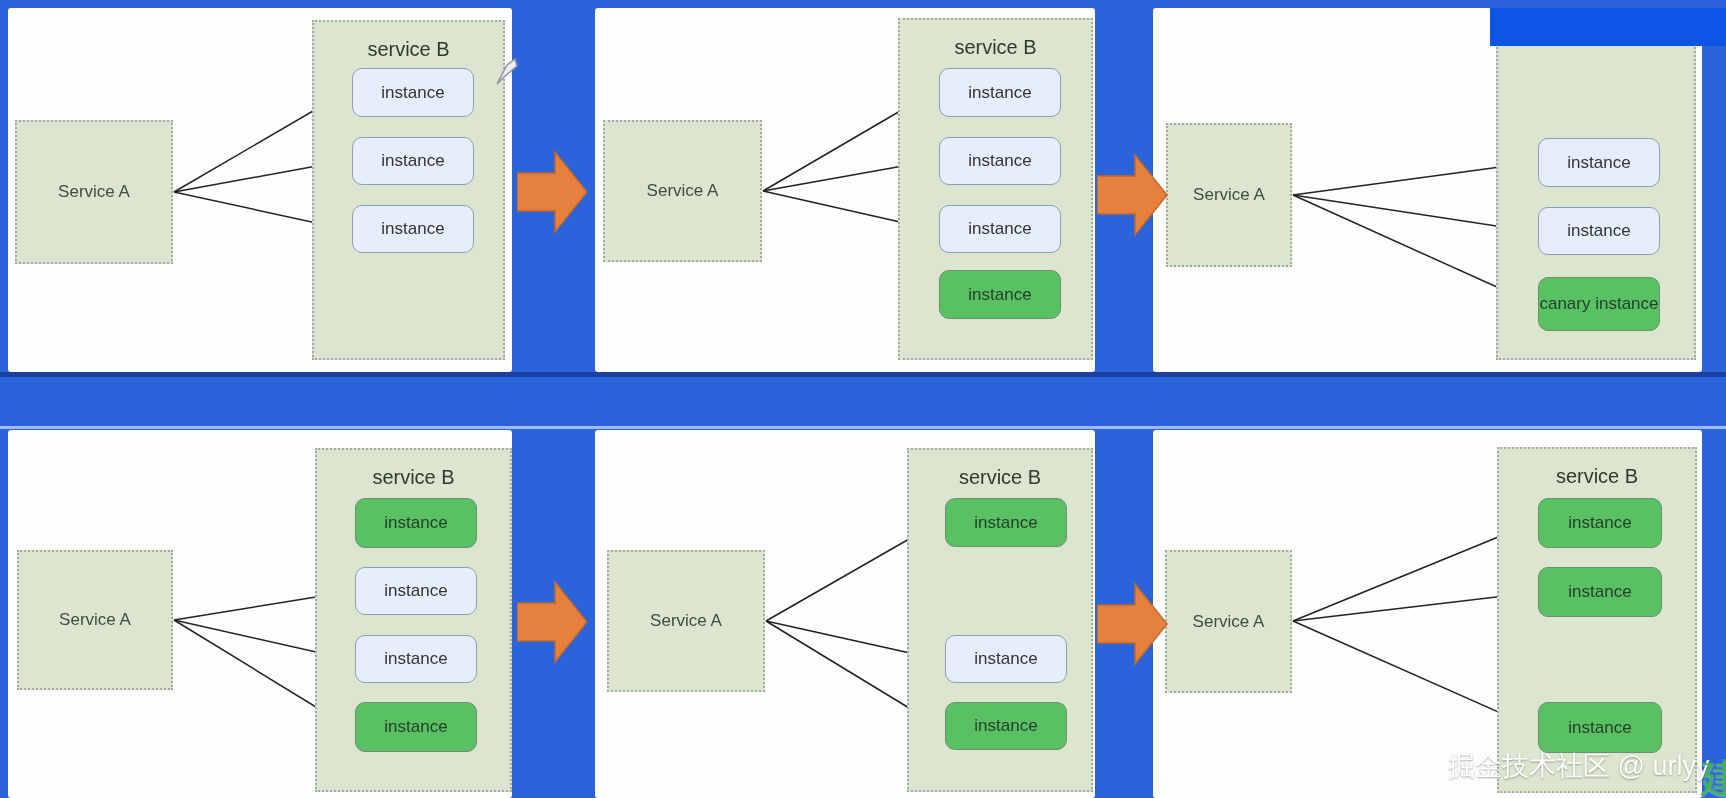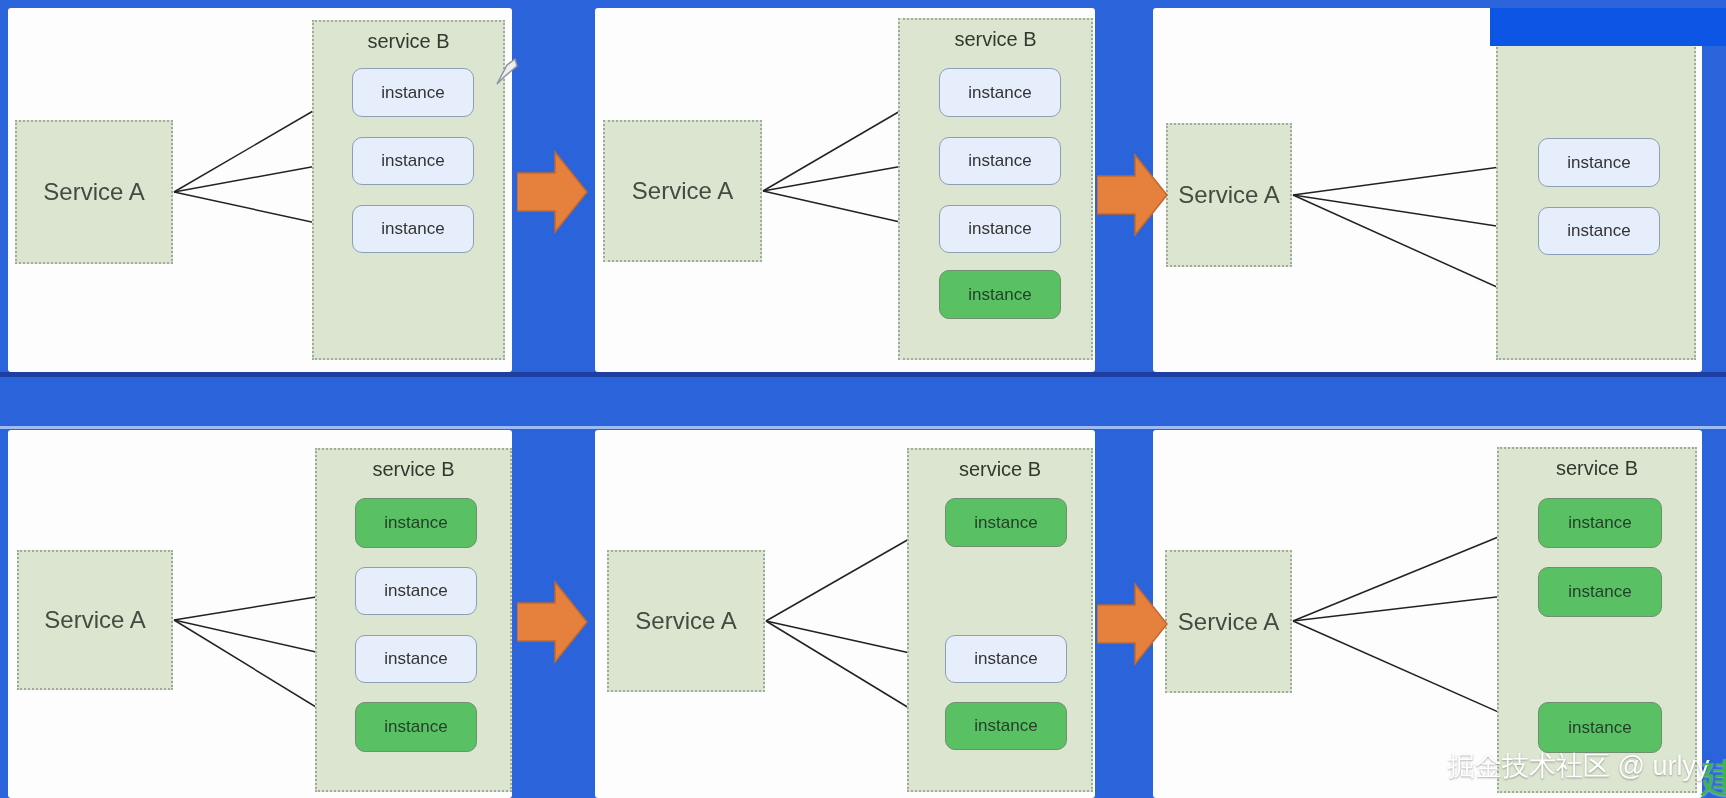--- a/index.html
+++ b/index.html
@@ -6,28 +6,28 @@
   .stage{
     position:relative;width:1726px;height:798px;overflow:hidden;
     background:#2b64da;
     font-family:"Liberation Sans", sans-serif;
   }
   .panel{position:absolute;background:#fdfdfe;border-radius:3px;}
   .connectors{position:absolute;left:0;top:0;pointer-events:none;}
   .service-a{
     position:absolute;background:#dbe5cf;border:2px dotted #9fab9c;
     display:flex;align-items:center;justify-content:center;
-    font-size:24px;color:#404d40;box-sizing:border-box;
+    font-size:17px;color:#404d40;box-sizing:border-box;
   }
   .service-b{
     position:absolute;background:#dbe5cf;border:2px dotted #9fab9c;
     box-sizing:border-box;
   }
   .service-b-label{
-    text-align:center;margin-top:8px;font-size:20px;color:#2f3a2f;
+    text-align:center;margin-top:16px;font-size:20px;color:#2f3a2f;
   }
   .inst{
     position:absolute;display:flex;align-items:center;justify-content:center;
     font-size:17px;box-sizing:border-box;text-align:center;line-height:1.15;
     border-radius:10px;
   }
   .inst.blue{background:#e7eefb;border:1px solid #8ba0b5;color:#333333;}
   .inst.green{background:#59c163;border:1px solid #6f8f70;color:#24402a;}
   .step-arrow{position:absolute;}
   .gap-line-dark{position:absolute;left:0;top:372px;width:1726px;height:5px;background:#1d3fa2;}
@@ -103,20 +103,21 @@
           </marker>
         </defs>
       <line x1="140" y1="187" x2="377" y2="155" stroke="#222" stroke-width="1.5" marker-end="url(#ah3)"></line>
       <line x1="140" y1="187" x2="377" y2="223" stroke="#222" stroke-width="1.5" marker-end="url(#ah3)"></line>
       <line x1="140" y1="187" x2="377" y2="294" stroke="#222" stroke-width="1.5" marker-end="url(#ah3)"></line>
     </svg>
     <div class="service-b" style="left:343px;top:12px;width:200px;height:340px;"></div>
     <div class="service-a" style="left:13px;top:115px;width:126px;height:144px;">Service A</div>
     <div class="inst blue" style="left:385px;top:130px;width:122px;height:49px;">instance</div>
     <div class="inst blue" style="left:385px;top:199px;width:122px;height:48px;">instance</div>
+    <div class="inst green" style="left:385px;top:269px;width:122px;height:54px;">canary instance</div>
   </div>
 
   <div class="panel" style="left:8px;top:430px;width:504px;height:368px;">
     <svg class="connectors" width="504" height="368">
       <defs>
           <marker id="ah4" markerWidth="9" markerHeight="8" refX="8" refY="4" orient="auto">
             <path d="M0,0 L9,4 L0,8 z" fill="#222"></path>
           </marker>
         </defs>
       <line x1="166" y1="190" x2="339" y2="162" stroke="#222" stroke-width="1.5" marker-end="url(#ah4)"></line>

